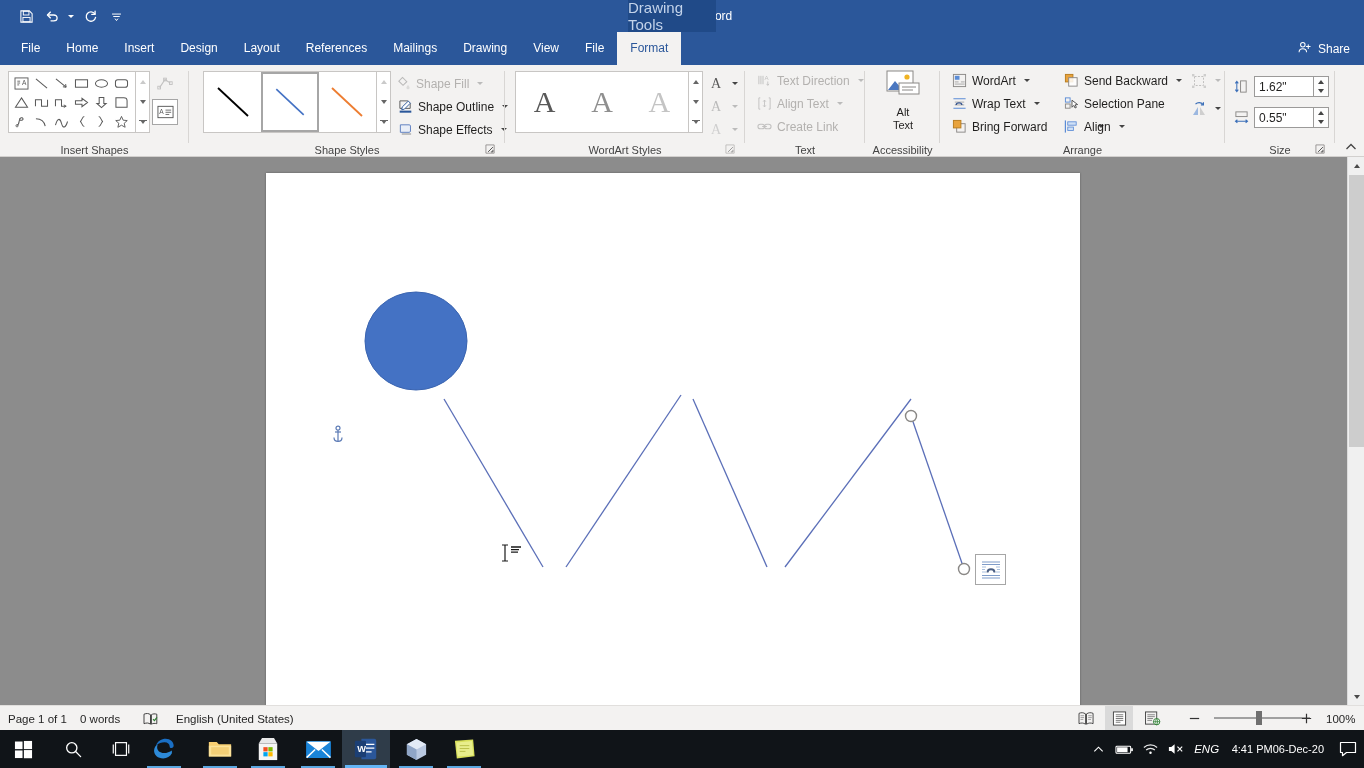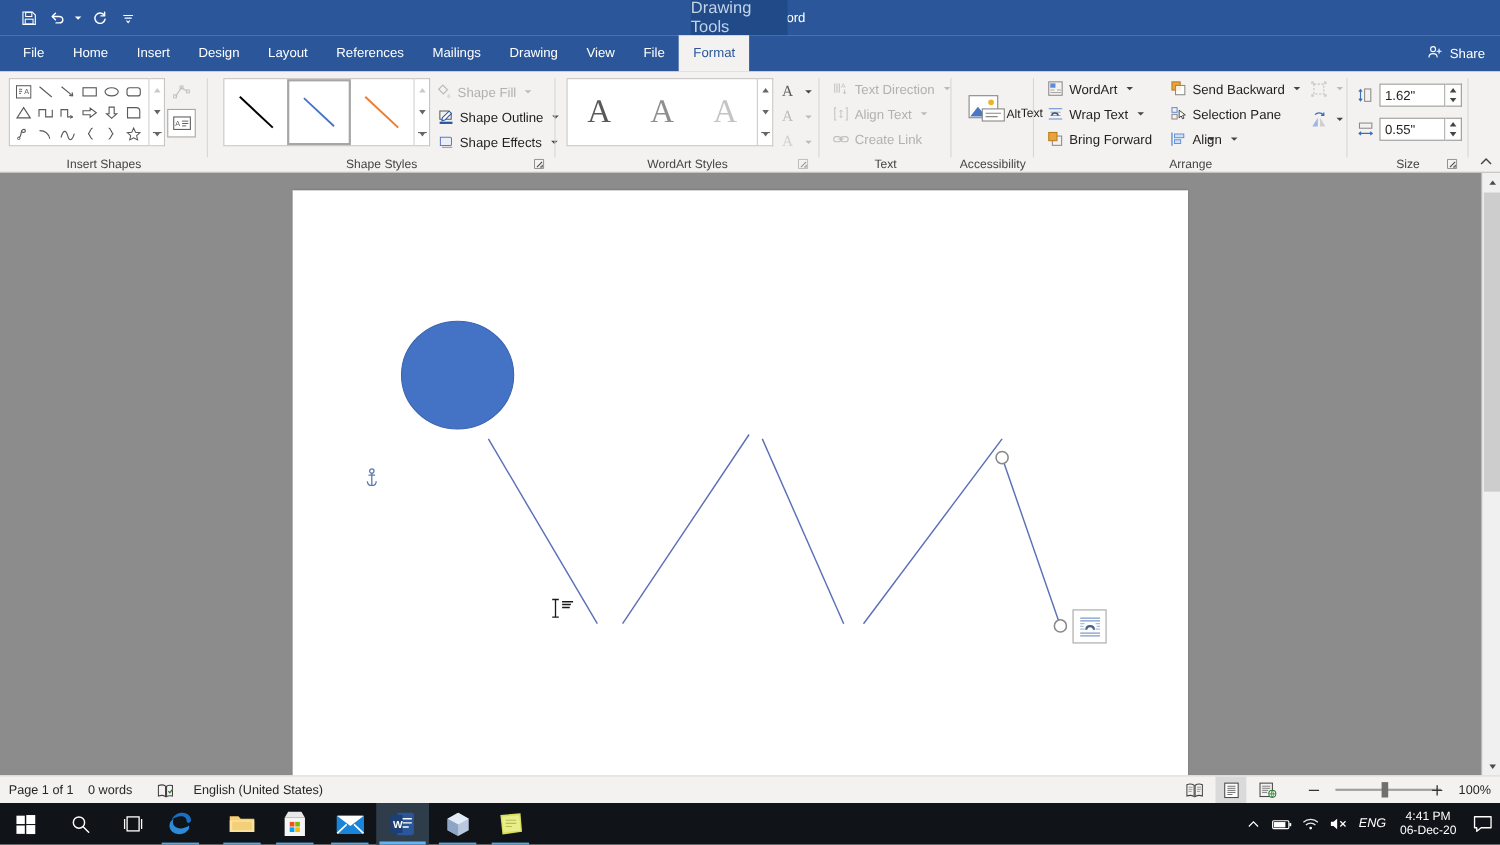--- a/index.html
+++ b/index.html
@@ -125,21 +125,21 @@
   .menu-item.disabled { color:#b3b1af; }
   .menu-item .mcaret {
     width:0;height:0;border-left:3px solid transparent;border-right:3px solid transparent;
     border-top:3.5px solid #444; margin-left:3px;
   }
   .menu-item.disabled .mcaret { border-top-color:#bbb; }
   .micon { width:16px; height:16px; display:flex; align-items:center; justify-content:center; flex:0 0 16px; }
 
   .bigbtn {
     position:absolute; width:48px; height:68px; top:4px;
-    display:flex; flex-direction:row; align-items:center; justify-content:flex-start;
+    display:flex; flex-direction:column; align-items:center; justify-content:flex-start;
     font-size:11px; color:#201f1e; line-height:13px; text-align:center;
   }
 
   .size-row { position:absolute; display:flex; align-items:center; gap:5px; }
   .size-input {
     width:60px; height:21px; border:1px solid #9b9a99; background:#fff;
     font-size:12px; padding:0 4px; line-height:19px; color:#201f1e;
   }
   .spin {
     width:15px; height:21px; border:1px solid #9b9a99; border-left:none; background:#fdfdfd;
@@ -200,21 +200,21 @@
   .tb-app.running:after {
     content:""; position:absolute; bottom:0; left:7px; width:34px; height:2px; background:#5ba7e0;
   }
   .tb-app.active { background:#2f3c49; }
   .tb-app.active:after {
     content:""; position:absolute; bottom:0; left:3px; width:42px; height:3px; background:#64b5f6;
   }
   .tray { position:absolute; right:0; top:0; height:38px; display:flex; align-items:center; }
   .tray-ic { width:26px; height:38px; display:flex; align-items:center; justify-content:center; color:#fff;font-style:italic; }
   .clock {
-    height:38px; display:flex; flex-direction:column; align-items:center; justify-content:center;
+    height:38px; display:flex; flex-direction:row; align-items:center; justify-content:center;
     color:#fff; font-size:11px; line-height:13px; padding:0 8px;
   }
 </style>
 </head>
 <body>
 
 <div class="app">
 
   <div class="titlebar">
     <div class="doc-title">Document1  -  Word</div>

